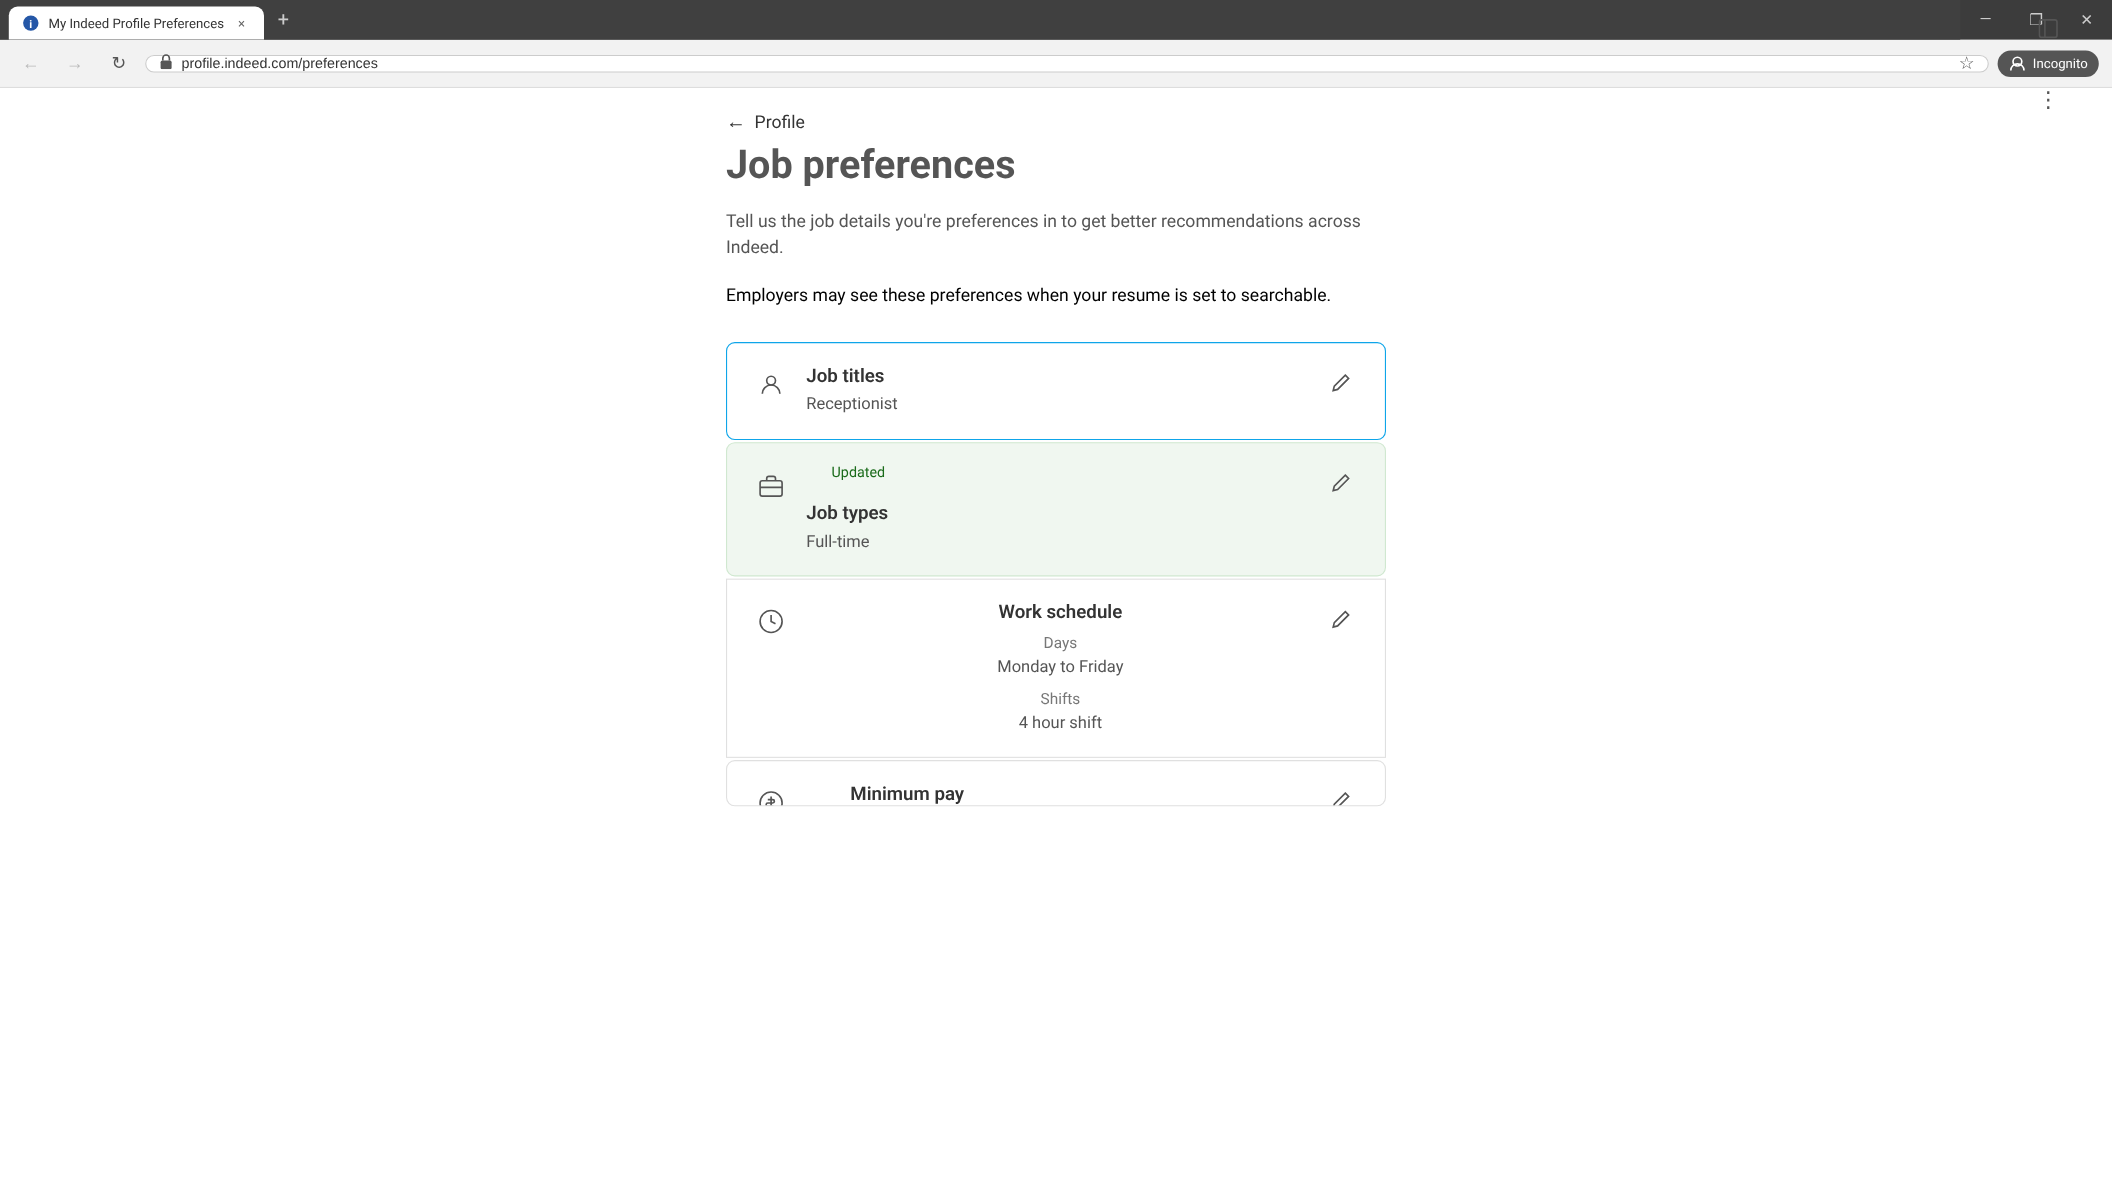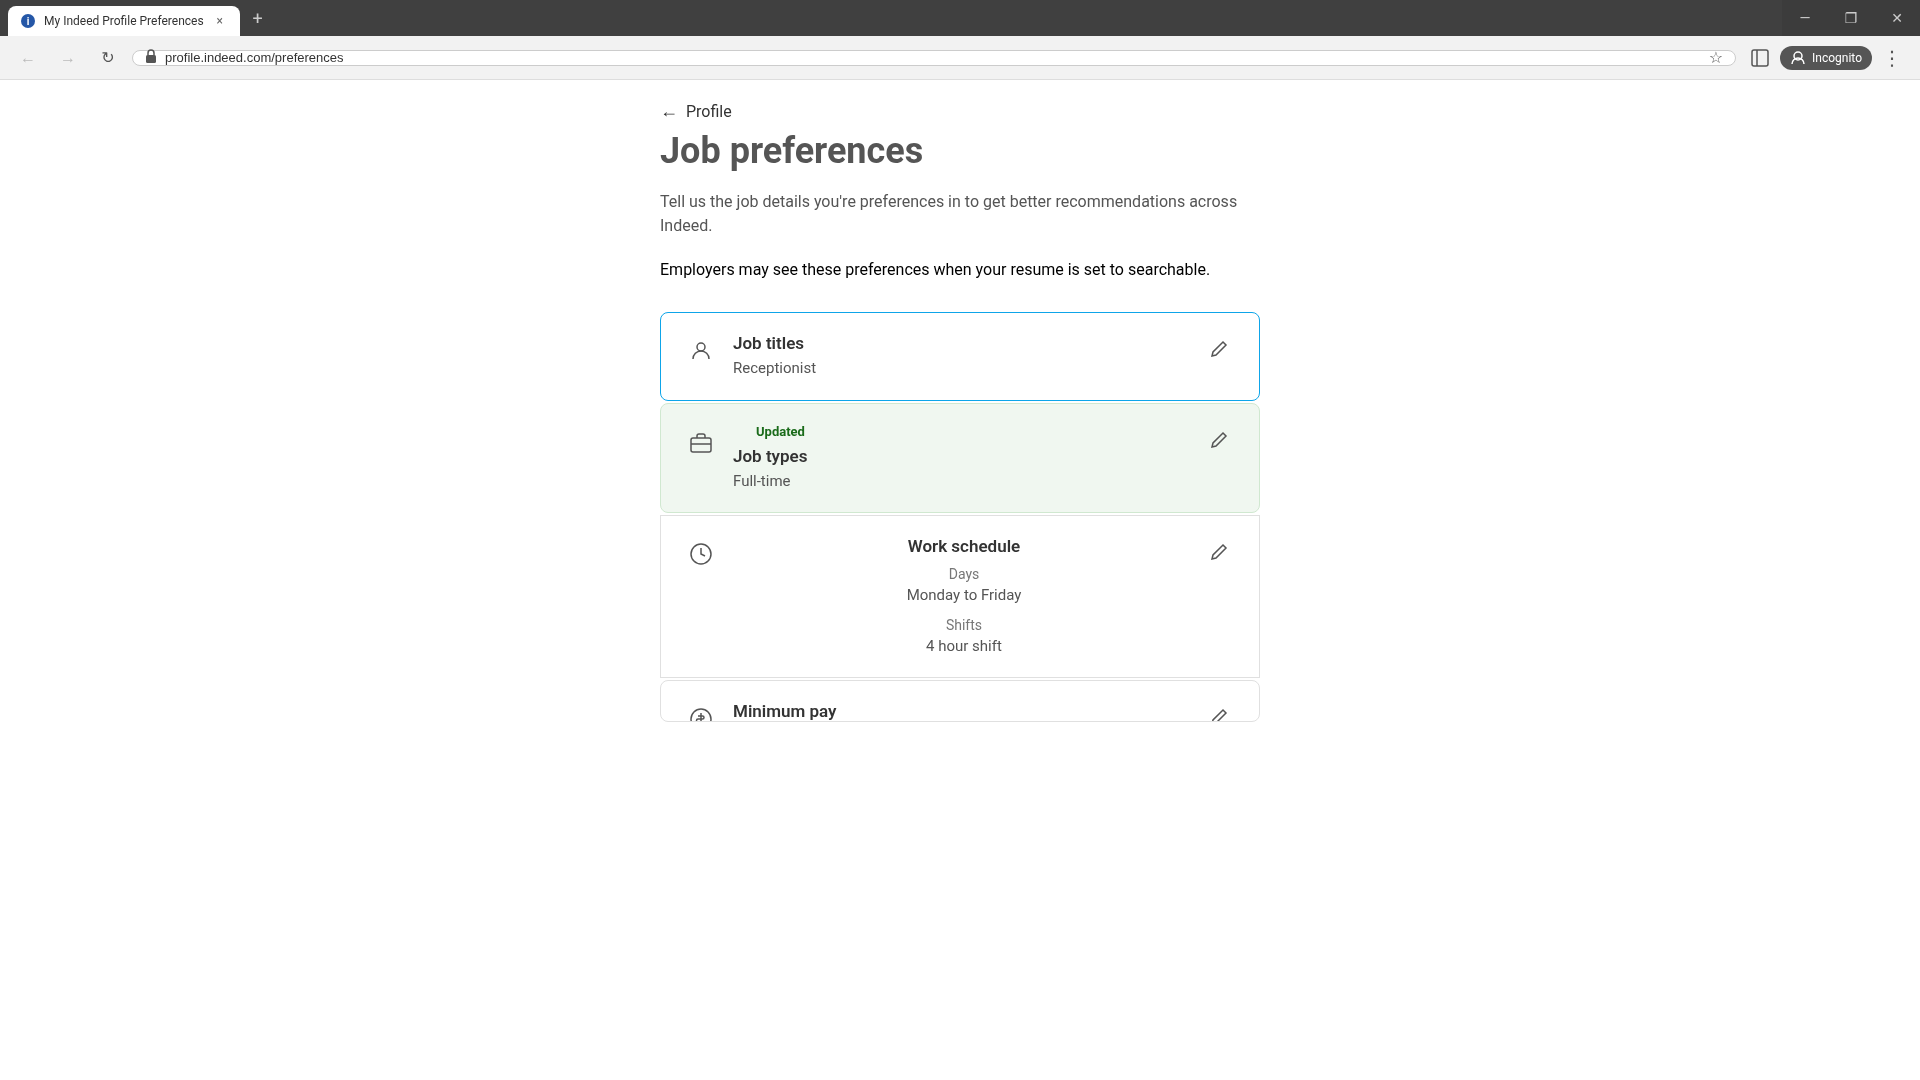--- a/index.html
+++ b/index.html
@@ -151,20 +151,21 @@
       color: #333;
       outline: none;
       border: none;
       background: transparent;
     }
 
     .nav-actions {
       display: flex;
       align-items: center;
       gap: 4px;
+      flex-direction: column;
     }
 
     .nav-action-btn {
       width: 32px;
       height: 32px;
       display: flex;
       align-items: center;
       justify-content: center;
       border-radius: 50%;
       cursor: pointer;
@@ -265,23 +266,23 @@
       margin-right: 16px;
       margin-top: 2px;
     }
 
     .pref-content {
       flex: 1;
     }
 
     .updated-badge {
       font-size: 13px;
-      font-weight: 700;
+      font-weight: 400;
       color: #1a6b1a;
-      margin-bottom: 7px;
+      margin-bottom: 19px;
       padding-left: 23px;
     }
 
     .pref-title {
       font-size: 17px;
       font-weight: 600;
       color: #333;
       margin-bottom: 4px;
     }
 
@@ -441,21 +442,21 @@
         <div class="pref-sub-label">Shifts</div>
         <div class="pref-value">4 hour shift</div>
       </div>
       <div class="edit-btn">
         <svg width="18" height="18" viewBox="0 0 18 18" fill="none" stroke="#555" stroke-width="1.5">
           <path d="M13 2l3 3L6 15l-4 1 1-4L13 2z"></path>
         </svg>
       </div>
     </div>
 
-    <div class="preference-item" style="border:1px solid #e0e0e0; border-radius:8px; margin-top:2px; overflow:hidden; max-height:40px;">
+    <div class="preference-item" style="border:1px solid #e0e0e0; border-radius:8px; margin-top:2px; overflow:hidden; max-height:40px;gap:40px;">
       <div class="pref-icon">
         <svg width="24" height="24" viewBox="0 0 24 24" fill="none" stroke="#555" stroke-width="1.5">
           <circle cx="12" cy="12" r="10"></circle>
           <path d="M12 6v12M9 9h4.5a1.5 1.5 0 010 3H9a1.5 1.5 0 000 3H14"></path>
         </svg>
       </div>
       <div class="pref-content">
         <div class="pref-title">Minimum pay</div>
       </div>
       <div class="edit-btn">

